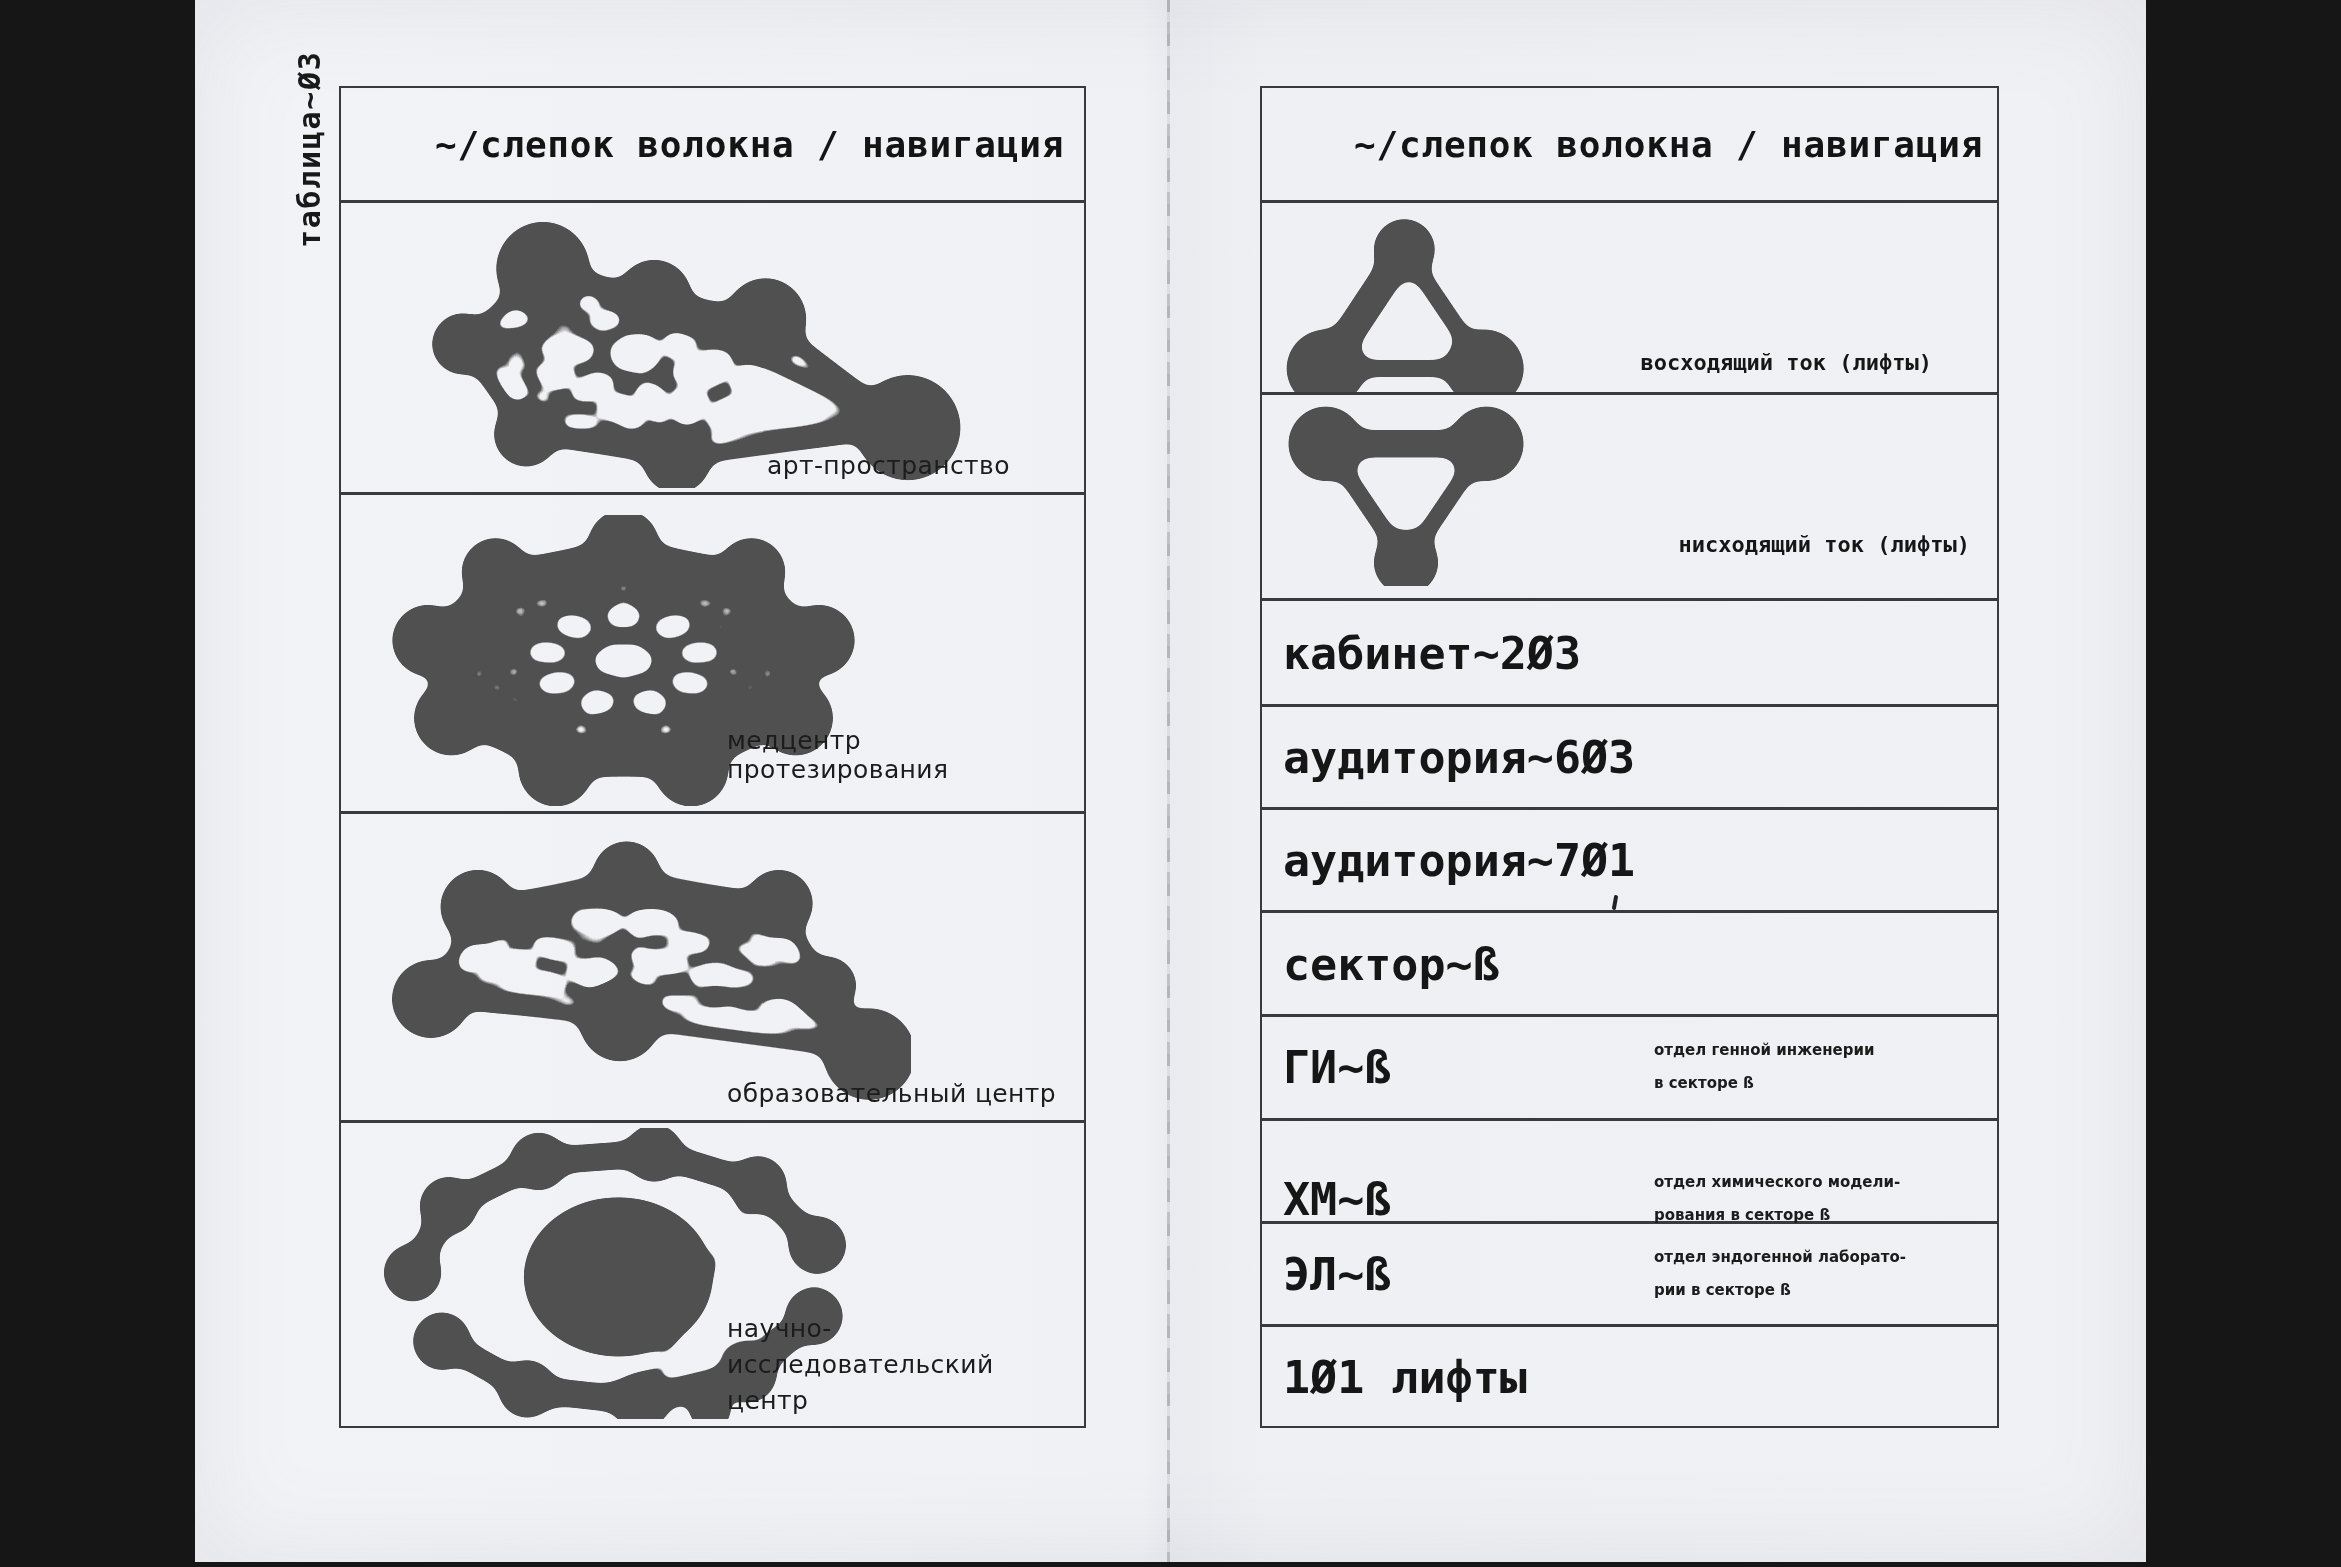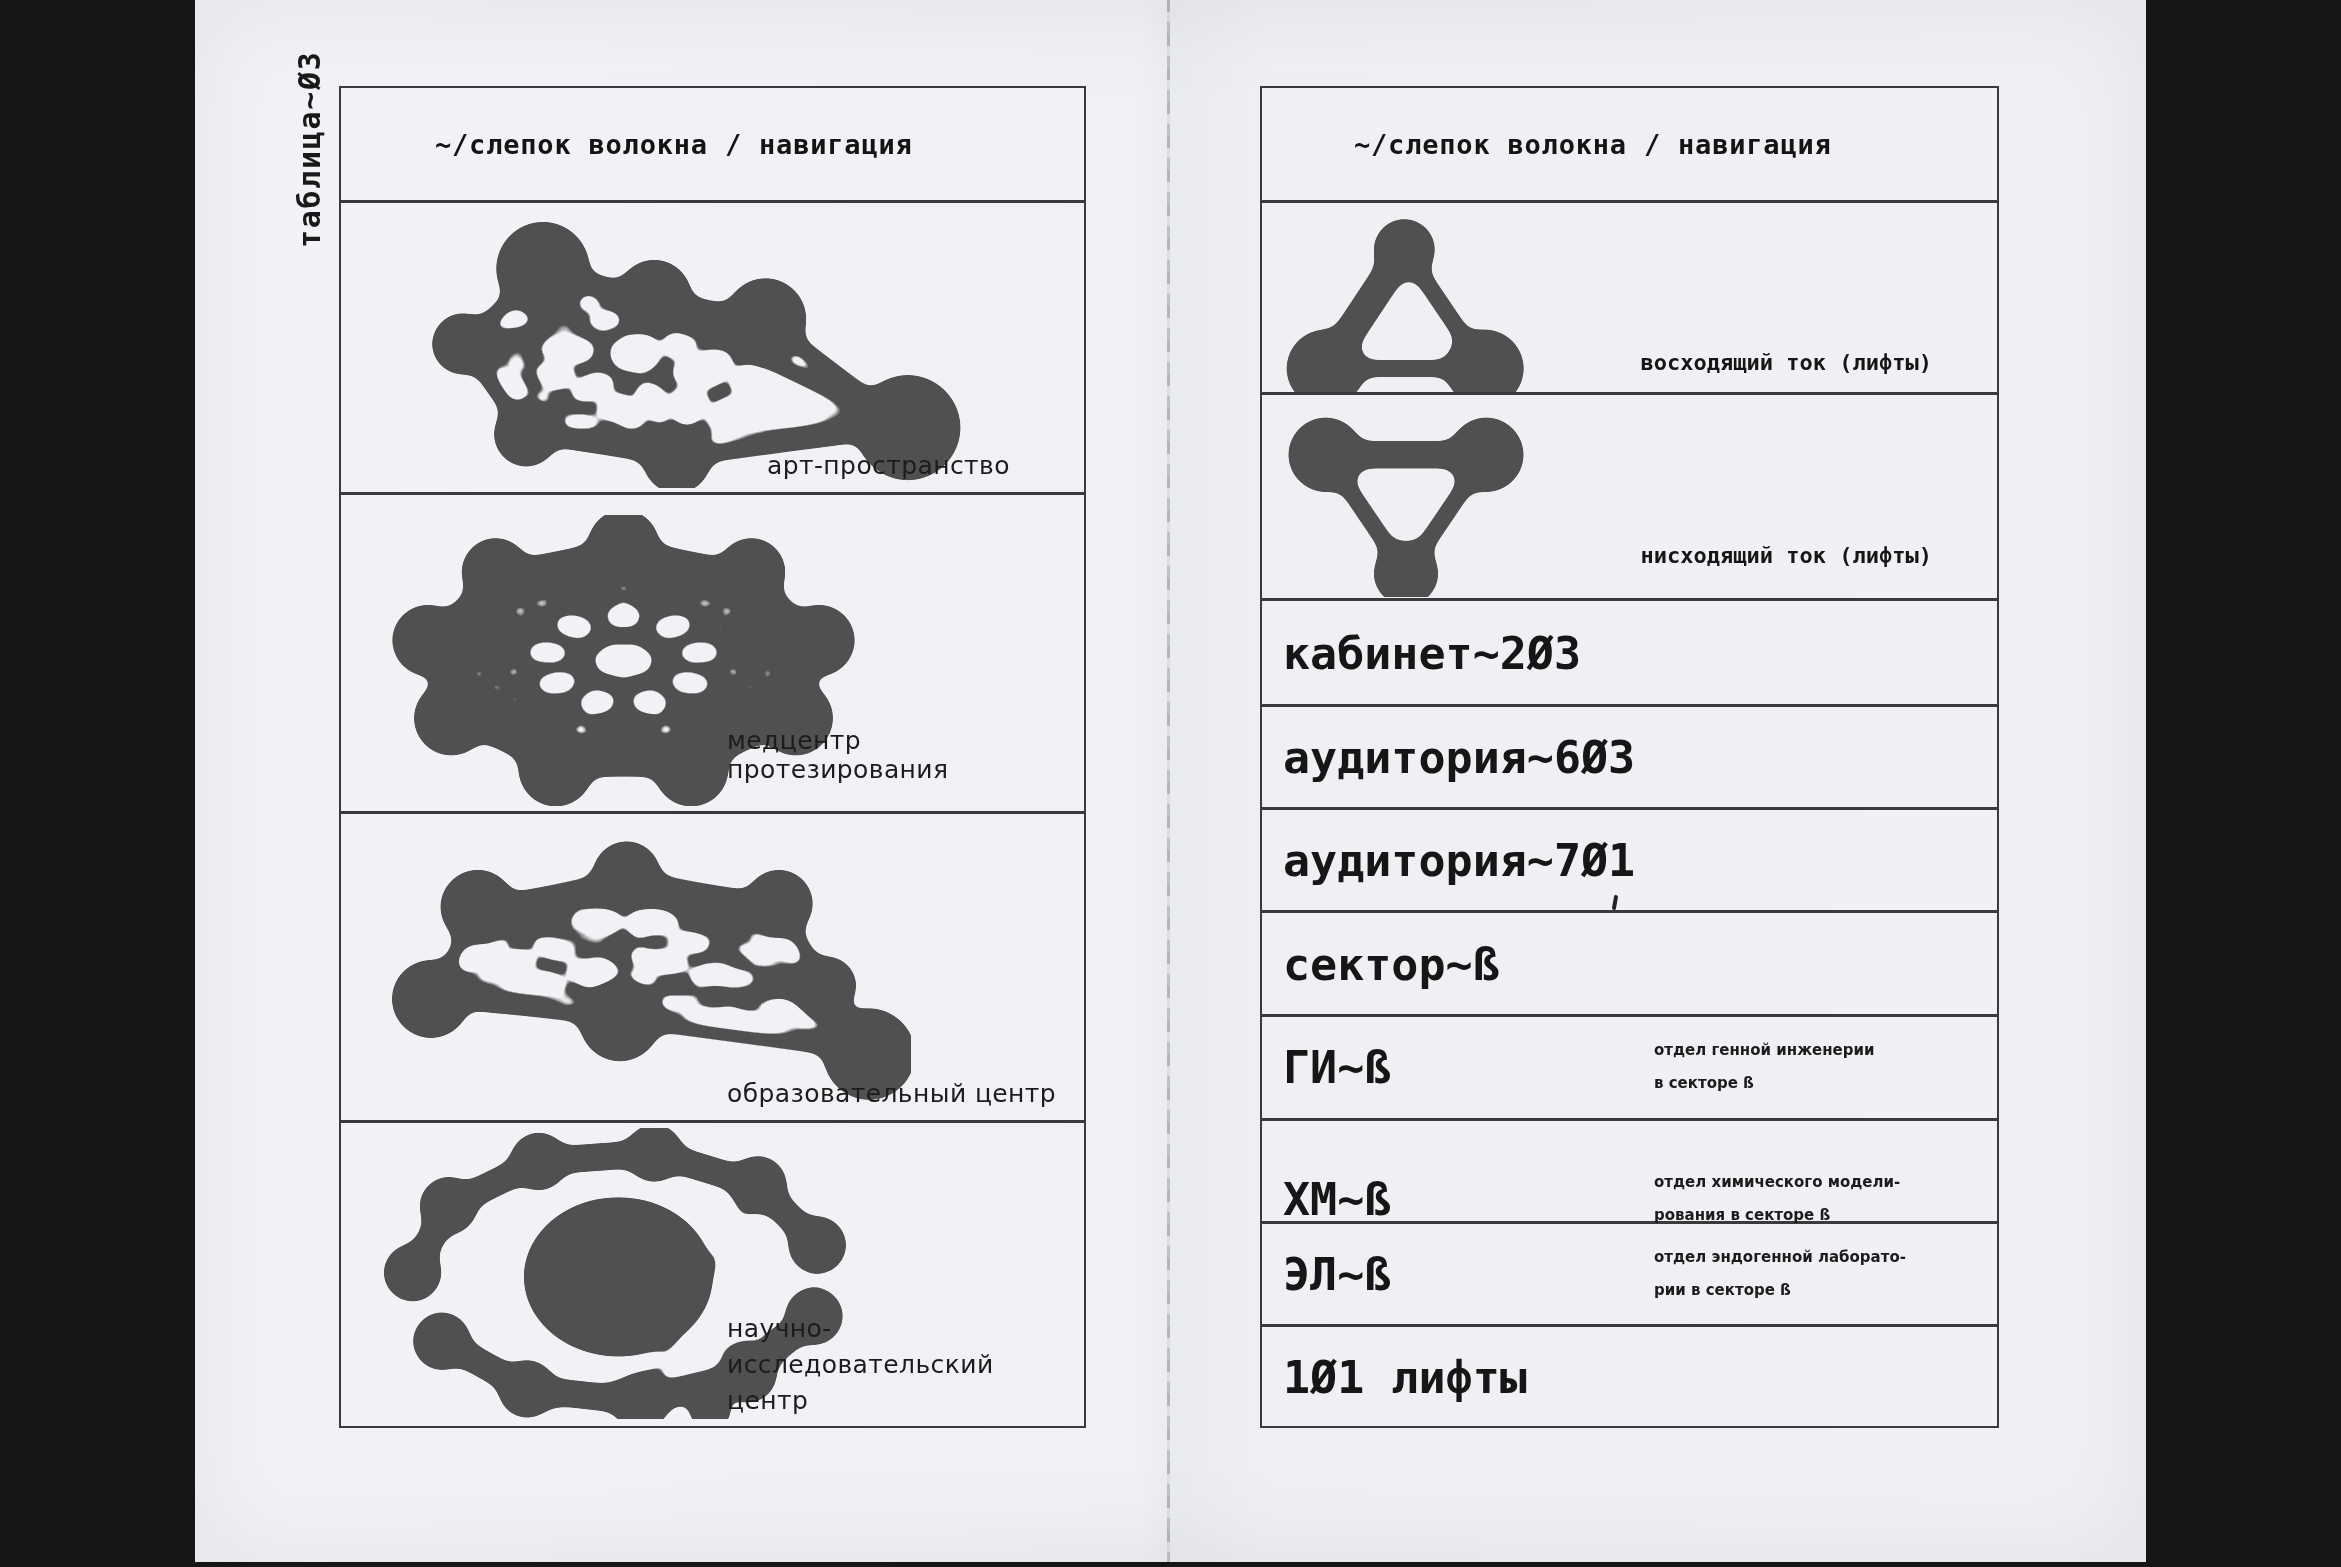--- a/index.html
+++ b/index.html
@@ -10,21 +10,21 @@
          box-shadow:inset 0 0 100px rgba(120,125,140,.12);}
   .page-edge{position:absolute;top:0;width:3.3px;height:100%;
          background:repeating-linear-gradient(180deg,rgba(90,92,100,.38) 0 11.7px,rgba(140,142,150,.15) 11.7px 22px,rgba(90,92,100,.30) 22px 34px);
          filter:blur(0.5px);}
   .page-label{position:absolute;transform:rotate(-90deg);transform-origin:0 0;
          font-family:"DejaVu Sans Mono",monospace;font-weight:700;font-size:30px;letter-spacing:1.7px;color:#191919;white-space:nowrap;}
   .nav-table{position:absolute;border:2.5px solid #3a3a3c;background:transparent;}
   .hline{position:absolute;left:0;width:100%;height:2.5px;background:#3a3a3c;}
   .cell{position:absolute;left:0;width:100%;}
   .table-header{display:flex;align-items:center;}
-  .header-text{font-family:"DejaVu Sans Mono",monospace;font-weight:700;font-size:27px;letter-spacing:0.8px;color:#141414;white-space:nowrap;}
+  .header-text{font-family:"DejaVu Sans Mono",monospace;font-weight:700;font-size:36px;letter-spacing:0.8px;color:#141414;white-space:nowrap;}
   .row-label{position:absolute;font-size:25px;font-weight:500;color:#1c1c1c;letter-spacing:0.4px;}
   .preline{white-space:pre-line;}
   .glyph{position:absolute;}
   .entry-title{position:absolute;left:21px;top:50%;transform:translateY(-50%);
          font-family:"DejaVu Sans Mono",monospace;font-weight:700;font-size:45px;letter-spacing:0;color:#161616;white-space:nowrap;}
   .entry-desc{position:absolute;left:392px;top:50%;transform:translateY(-50%);width:335px;
          font-size:15px;line-height:33px;font-weight:700;color:#1c1c1c;}
   .lift-label{position:absolute;right:65px;bottom:18.4px;
          font-family:"DejaVu Sans Mono",monospace;font-weight:700;font-size:22px;color:#161616;white-space:nowrap;}
   .stray-mark{position:absolute;width:4.2px;height:15px;background:#222;border-radius:1.7px;transform:rotate(10deg);}
@@ -242,21 +242,21 @@
               <line x1="158" y1="40" x2="64" y2="182" stroke-width="34"></line>
               <line x1="254" y1="182" x2="64" y2="182" stroke-width="18"></line>
               <circle cx="158" cy="40" r="36"></circle>
               <circle cx="254" cy="182" r="46"></circle>
               <circle cx="64" cy="182" r="46"></circle>
             </g>
         </svg>
         <div class="lift-label">восходящий ток (лифты)</div>
       </div>
 
-      <div class="cell" style="top:318px;height:180px;">
+      <div class="cell" style="top:307px;height:180px;padding-left:38px;">
         <svg class="glyph" style="left:10px;top:6.7px;" width="268" height="184" viewBox="0 0 320 220">
           <g filter="url(#goo)">
               <line x1="64" y1="50" x2="256" y2="50" stroke-width="30"></line>
               <line x1="64" y1="50" x2="160" y2="192" stroke-width="18"></line>
               <line x1="256" y1="50" x2="160" y2="192" stroke-width="18"></line>
               <circle cx="64" cy="50" r="44"></circle>
               <circle cx="256" cy="50" r="44"></circle>
               <circle cx="160" cy="192" r="38"></circle>
             </g>
         </svg>

